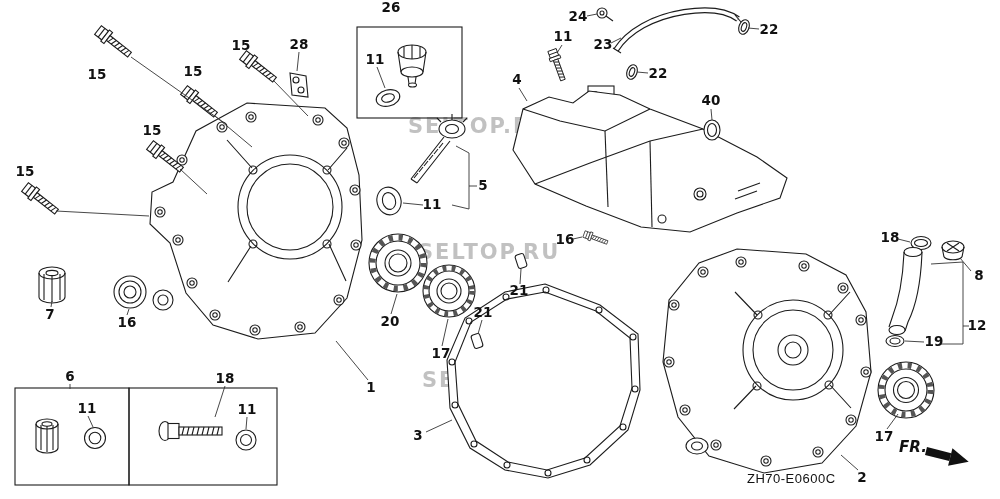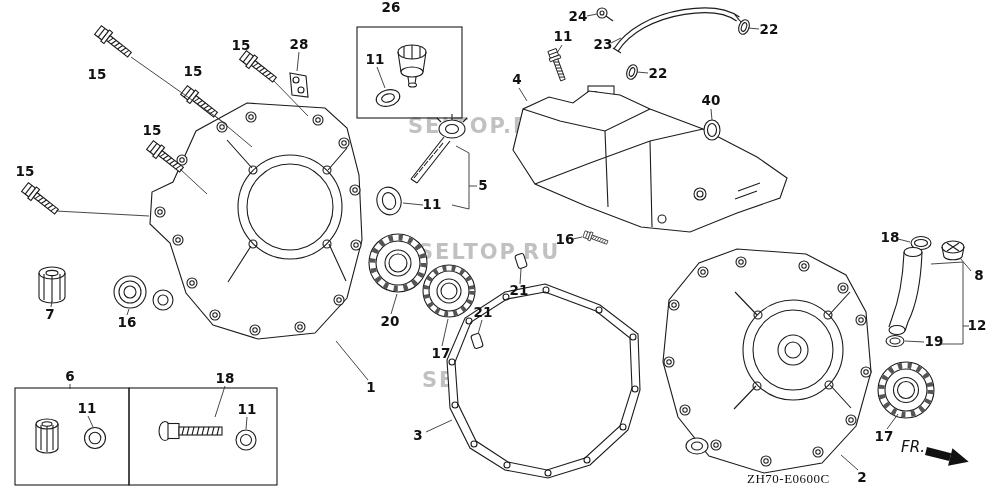--- a/index.html
+++ b/index.html
@@ -12,26 +12,26 @@
     position:absolute;transform:translate(-50%,-50%);
     font-size:13.5px;font-weight:700;color:#111;line-height:1;
     white-space:nowrap;
   }
   .wm{
     position:absolute;font-size:21px;font-weight:700;color:#8f8f8f;
     opacity:.55;letter-spacing:2px;white-space:nowrap;
   }
   .code{
     position:absolute;left:747px;top:471px;
-    font-family:Liberation Serif, serif;font-size:13px;color:#111;
+    font-family:Liberation Sans, sans-serif;font-size:13px;color:#111;
     letter-spacing:.5px;
   }
   .fr{
     position:absolute;left:913px;top:447px;transform:translate(-50%,-50%);
-    font-size:15px;font-weight:400;font-style:italic;color:#111;
+    font-size:15px;font-weight:700;font-style:italic;color:#111;
   }
 </style>
 </head>
 <body>
 
 <div class="stage">
 
   <div class="wm" style="left:408px;top:114px">SELTOP.RU</div>
   <div class="wm" style="left:418px;top:240px">SELTOP.RU</div>
   <div class="wm" style="left:422px;top:368px">SELTOP.RU</div>

